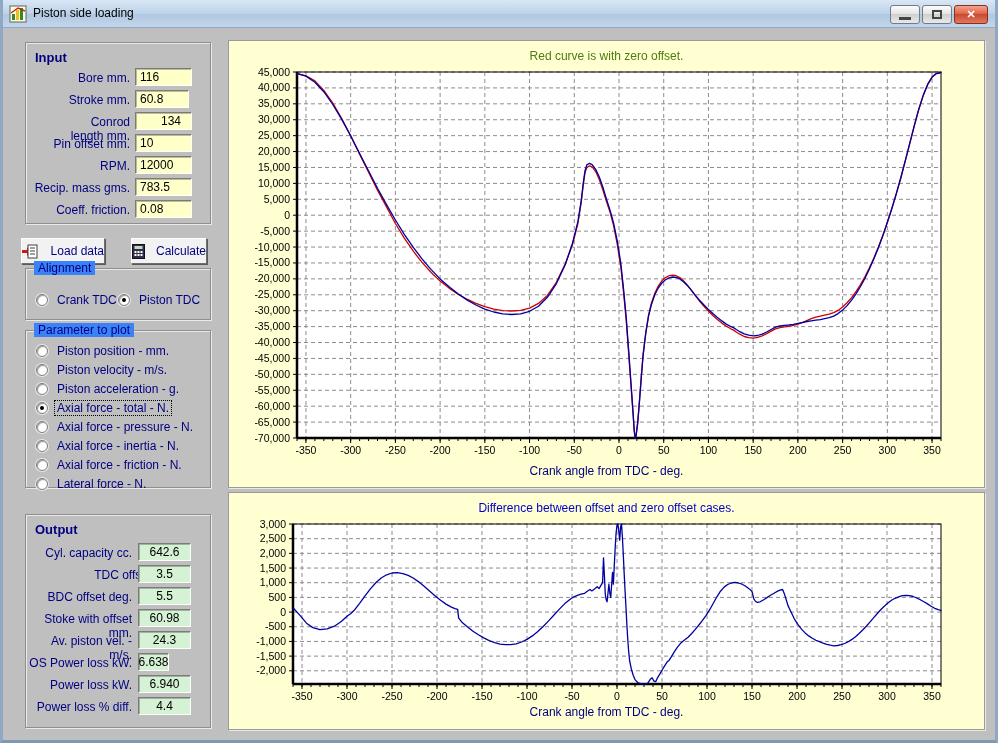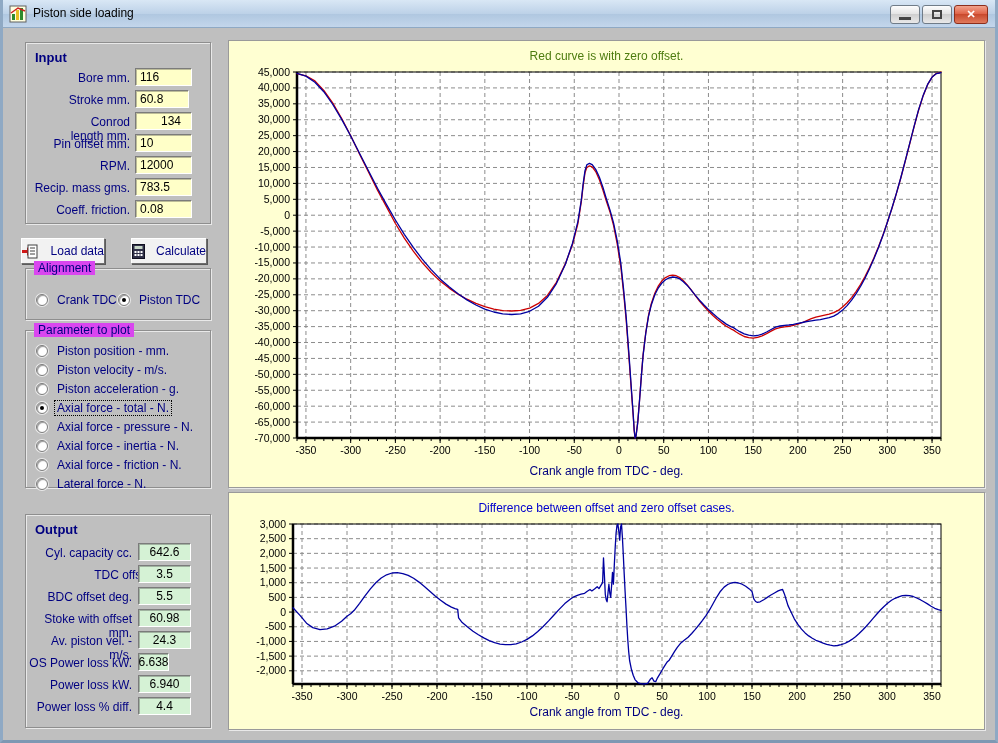--- a/index.html
+++ b/index.html
@@ -36,21 +36,21 @@
 
   .body { position:absolute; top:28px; left:0; right:0; bottom:0; background:#BFBFBF; }
 
   
   .gb {
     position:absolute; border:1px solid #8E8E8E;
     box-shadow:1px 1px 0 #E9E9E9, inset 1px 1px 0 #E9E9E9;
   }
   .gb-header { position:absolute; left:9px; top:7px; font-size:13px; font-weight:bold; color:#000080; }
   .gb-caption {
-    position:absolute; left:8px; top:-8px; padding:0 4px; background:#d946ef;
+    position:absolute; left:8px; top:-8px; padding:0 4px; background:#3b82f6;
     font-size:12px; color:#000080;
   }
 
   
   .f-label { position:absolute; font-size:12px; color:#000080; text-align:right; }
   .tbox {
     position:absolute; height:18px; font-size:12px; color:#000;
     border:1px solid; border-color:#7B7B7B #FFFFFF #FFFFFF #7B7B7B;
     box-shadow:inset 1px 1px 0 rgba(64,64,64,.35);
     display:flex; align-items:center;

